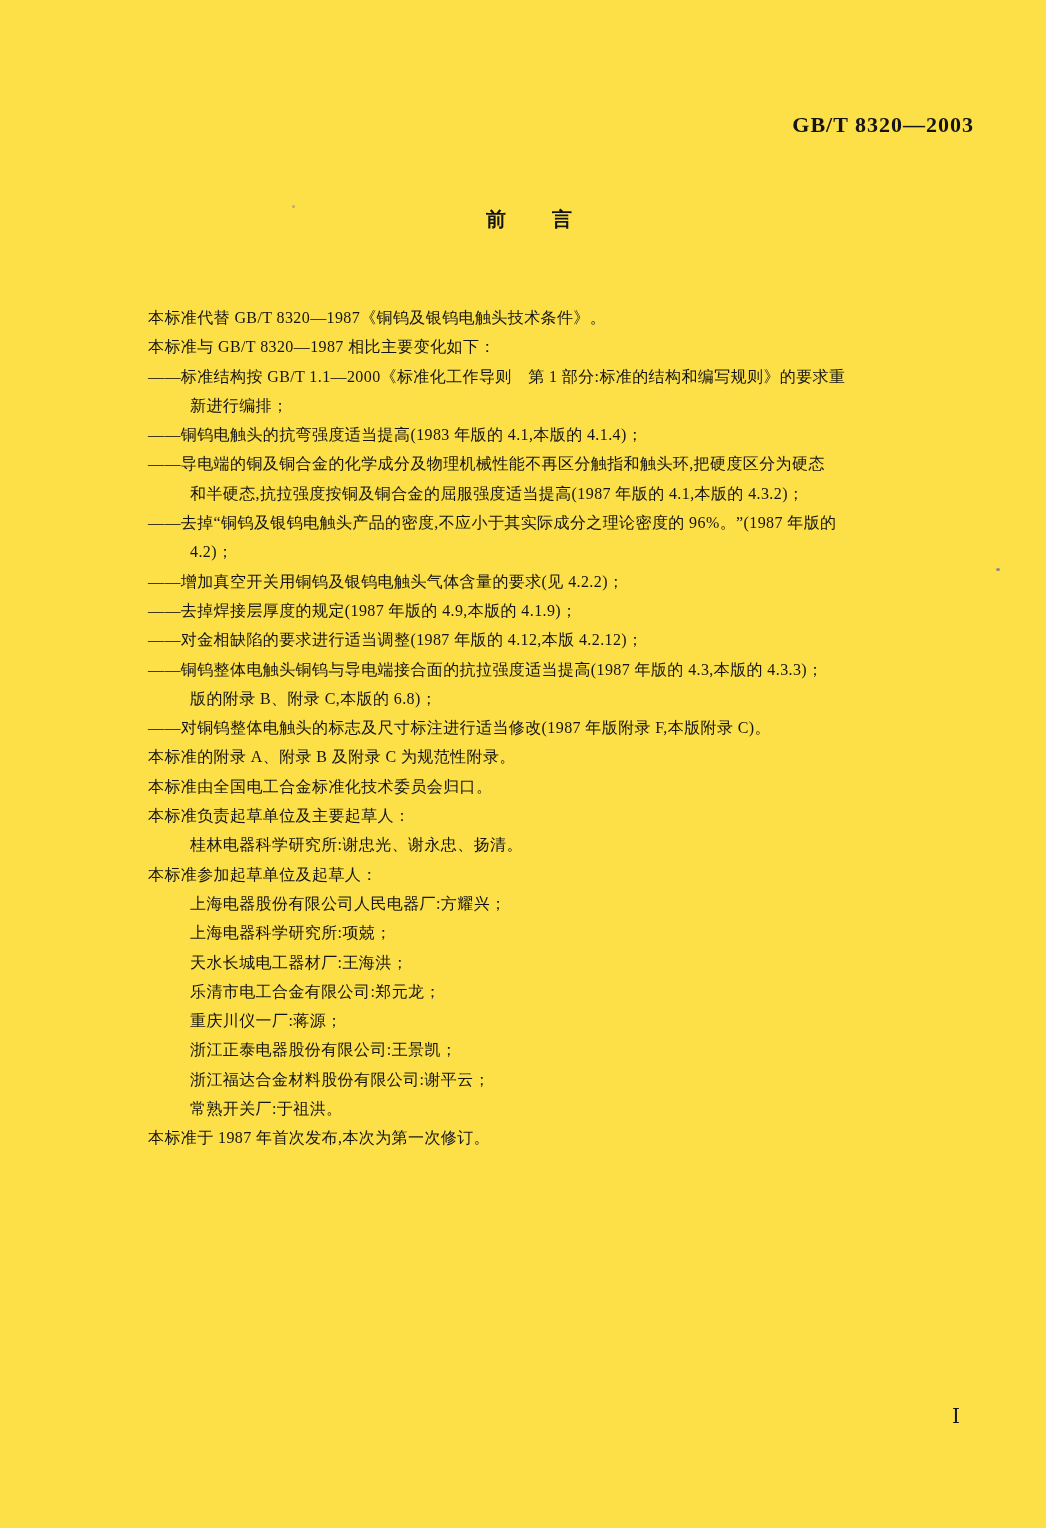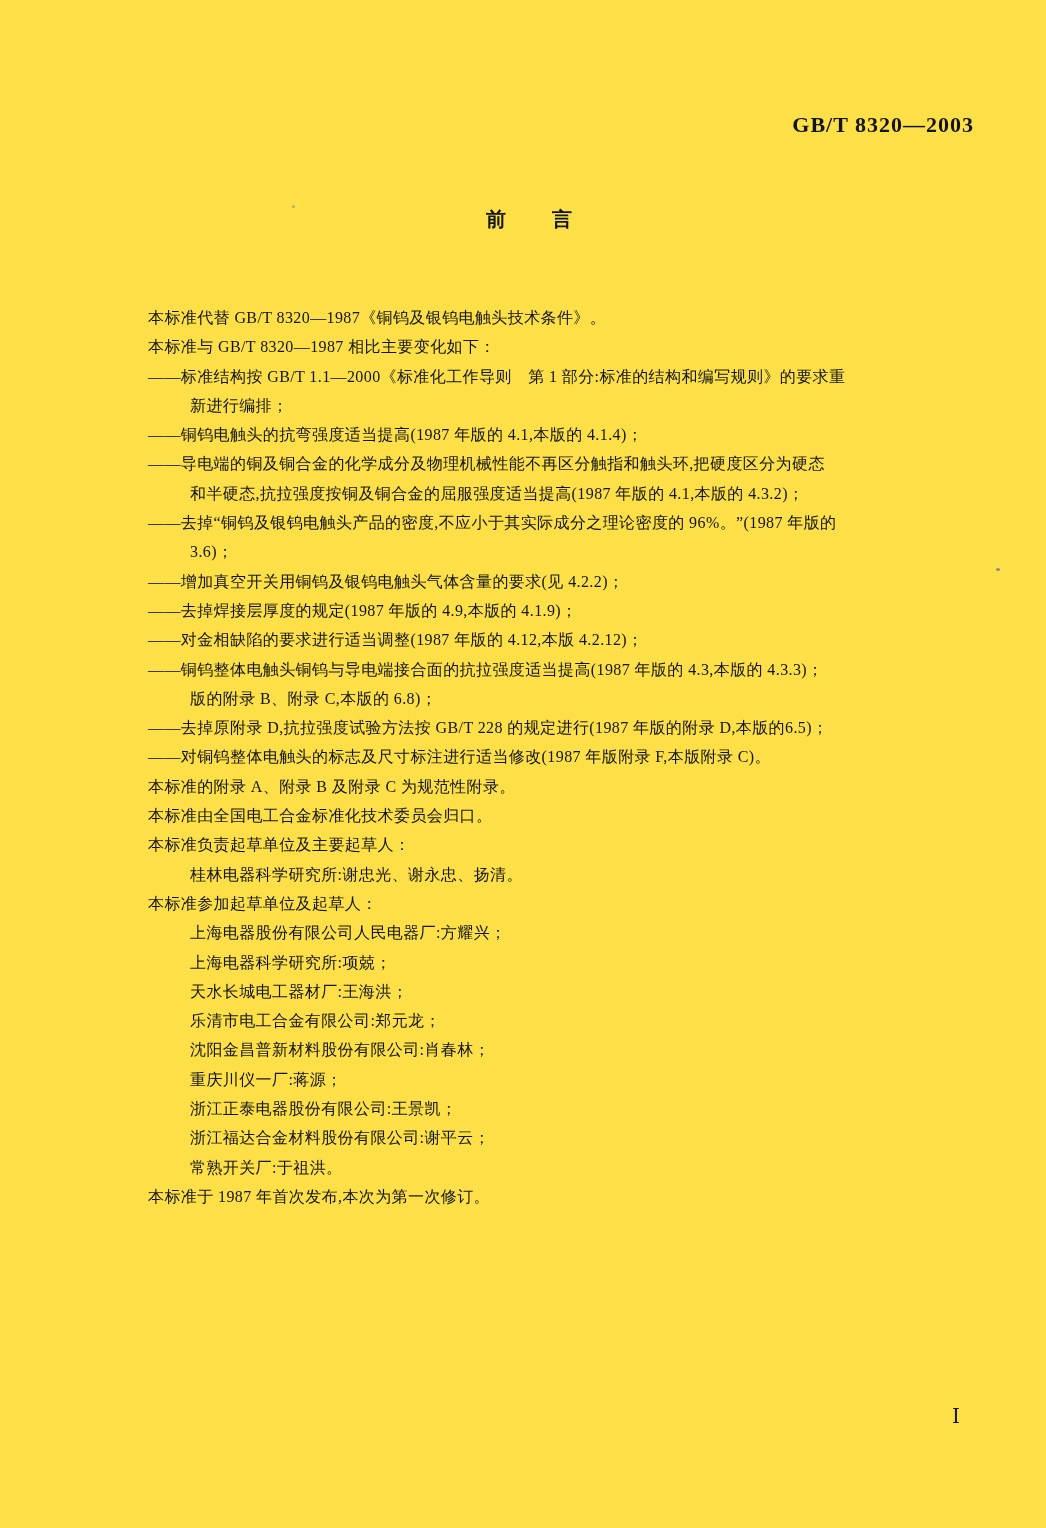--- a/index.html
+++ b/index.html
@@ -68,42 +68,40 @@
 
   <div class="header-code">GB/T 8320—2003</div>
 
   <h1 class="doc-title">前　　言</h1>
 
   <div class="body-text">
     <div class="ln">本标准代替 GB/T 8320—1987《铜钨及银钨电触头技术条件》。</div>
     <div class="ln">本标准与 GB/T 8320—1987 相比主要变化如下：</div>
     <div class="ln">——标准结构按 GB/T 1.1—2000《标准化工作导则　第 1 部分:标准的结构和编写规则》的要求重</div>
     <div class="ln ind">新进行编排；</div>
-    <div class="ln">——铜钨电触头的抗弯强度适当提高(1987 年版的 4.1,本版的 4.1.4)；</div>
+    <div class="ln">——铜钨电触头的抗弯强度适当提高(1983 年版的 4.1,本版的 4.1.4)；</div>
     <div class="ln">——导电端的铜及铜合金的化学成分及物理机械性能不再区分触指和触头环,把硬度区分为硬态</div>
     <div class="ln ind">和半硬态,抗拉强度按铜及铜合金的屈服强度适当提高(1987 年版的 4.1,本版的 4.3.2)；</div>
     <div class="ln">——去掉“铜钨及银钨电触头产品的密度,不应小于其实际成分之理论密度的 96%。”(1987 年版的</div>
-    <div class="ln ind">3.6)；</div>
+    <div class="ln ind">4.2)；</div>
     <div class="ln">——增加真空开关用铜钨及银钨电触头气体含量的要求(见 4.2.2)；</div>
     <div class="ln">——去掉焊接层厚度的规定(1987 年版的 4.9,本版的 4.1.9)；</div>
     <div class="ln">——对金相缺陷的要求进行适当调整(1987 年版的 4.12,本版 4.2.12)；</div>
     <div class="ln">——铜钨整体电触头铜钨与导电端接合面的抗拉强度适当提高(1987 年版的 4.3,本版的 4.3.3)；</div>
     <div class="ln ind">版的附录 B、附录 C,本版的 6.8)；</div>
-    <div class="ln">——去掉原附录 D,抗拉强度试验方法按 GB/T 228 的规定进行(1987 年版的附录 D,本版的6.5)；</div>
     <div class="ln">——对铜钨整体电触头的标志及尺寸标注进行适当修改(1987 年版附录 F,本版附录 C)。</div>
     <div class="ln">本标准的附录 A、附录 B 及附录 C 为规范性附录。</div>
     <div class="ln">本标准由全国电工合金标准化技术委员会归口。</div>
     <div class="ln">本标准负责起草单位及主要起草人：</div>
     <div class="ln ind">桂林电器科学研究所:谢忠光、谢永忠、扬清。</div>
     <div class="ln">本标准参加起草单位及起草人：</div>
     <div class="ln ind">上海电器股份有限公司人民电器厂:方耀兴；</div>
     <div class="ln ind">上海电器科学研究所:项兢；</div>
     <div class="ln ind">天水长城电工器材厂:王海洪；</div>
     <div class="ln ind">乐清市电工合金有限公司:郑元龙；</div>
-    <div class="ln ind">沈阳金昌普新材料股份有限公司:肖春林；</div>
     <div class="ln ind">重庆川仪一厂:蒋源；</div>
     <div class="ln ind">浙江正泰电器股份有限公司:王景凯；</div>
     <div class="ln ind">浙江福达合金材料股份有限公司:谢平云；</div>
     <div class="ln ind">常熟开关厂:于祖洪。</div>
     <div class="ln">本标准于 1987 年首次发布,本次为第一次修订。</div>
   </div>
 
   <div class="page-number">Ⅰ</div>
 
   <span class="speck speck-a"></span>

